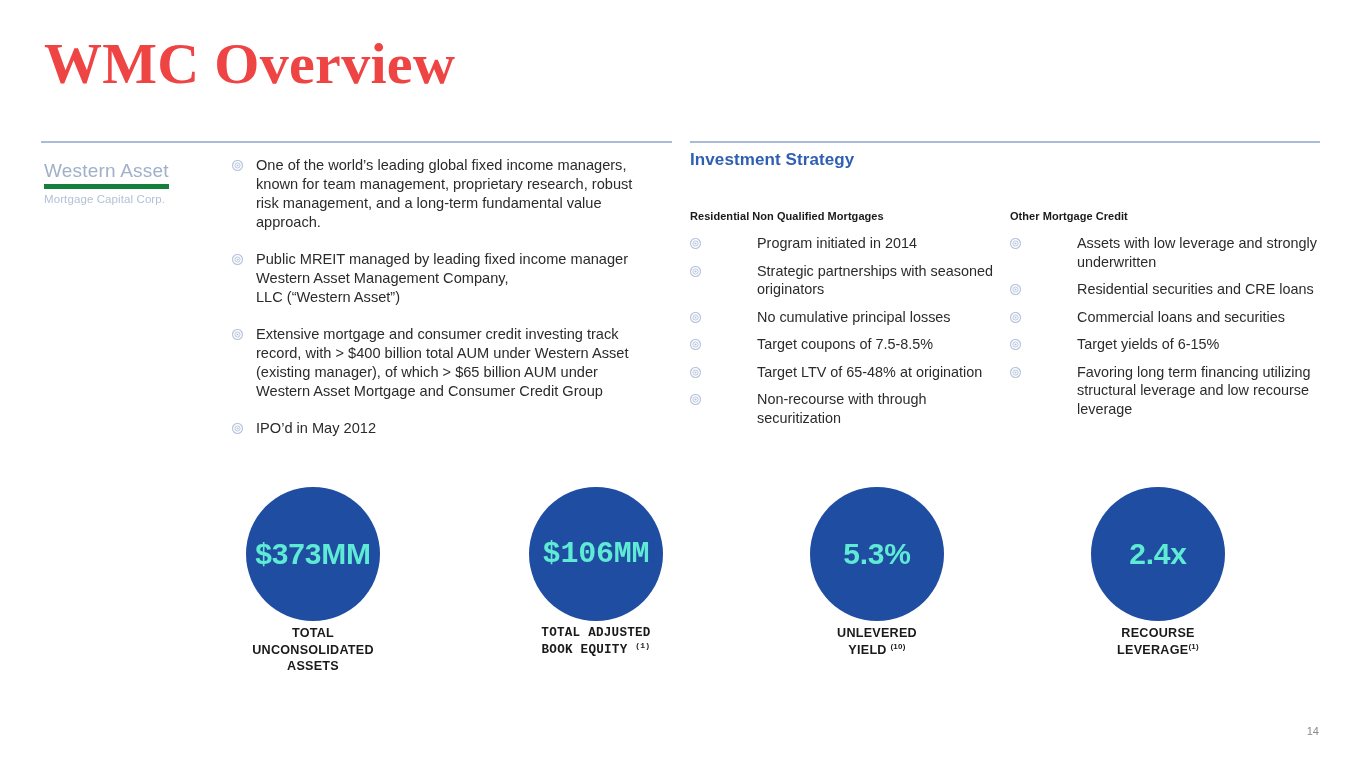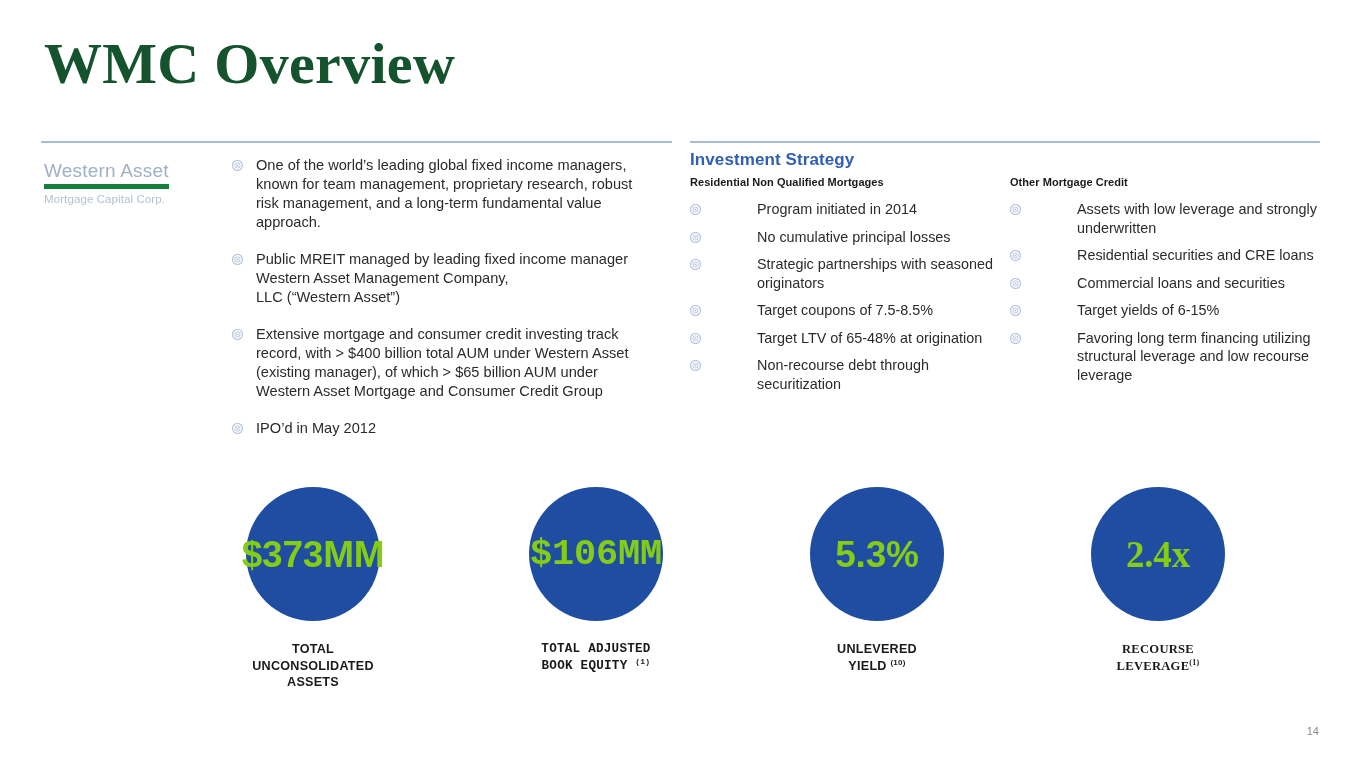--- a/index.html
+++ b/index.html
@@ -25,21 +25,21 @@
   }
 
   
   .page-title {
     position: absolute;
     left: 44px;
     top: 34px;
     font-family: "Liberation Serif", "DejaVu Serif", serif;
     font-size: 58px;
     font-weight: 700;
-    color: #14532d;
+    color: #ef4444;
     letter-spacing: 0.3px;
     line-height: 1.05;
     white-space: nowrap;
   }
 
   
   .rule {
     position: absolute;
     height: 2px;
     background: #a8bcd8;
@@ -110,21 +110,21 @@
     position: absolute;
     left: 690px;
     top: 150px;
     width: 632px;
   }
   .section-title {
     font-size: 17px;
     font-weight: 700;
     color: #2f5fb3;
     letter-spacing: 0.1px;
-    margin: 0 0 6px 0;
+    margin: 0 0 40px 0;
   }
   .col-wrap {
     display: flex;
     align-items: flex-start;
   }
   .col {
     width: 320px;
   }
   .col.col-2 { width: 312px; }
   .col-header {
@@ -166,45 +166,45 @@
     width: 134px;
     height: 134px;
     border-radius: 50%;
     background: #1f4da1;
     margin: 0 auto;
     display: flex;
     align-items: center;
     justify-content: center;
   }
   .stat-value {
-    color: #84cc16;
-    font-size: 37px;
+    color: #5eead4;
+    font-size: 30px;
     font-weight: 700;
     letter-spacing: -0.2px;
     line-height: 1;
   }
   .stat-label {
-    margin-top: 20px;
+    margin-top: 4px;
     font-size: 12.6px;
     font-weight: 700;
     color: #1a1a1a;
     line-height: 16.5px;
     letter-spacing: 0.25px;
     white-space: pre-line;
   }
   .stat-label sup {
     font-size: 8px;
     vertical-align: super;
     line-height: 0;
   }
 
   .stat-1 { left: 198px; }
   .stat-2 { left: 481px; font-family: Liberation Mono, monospace; }
   .stat-3 { left: 762px; }
-  .stat-4 { left: 1043px; font-family: Liberation Serif, serif; }
+  .stat-4 { left: 1043px; }
 
   
   .page-number {
     position: absolute;
     right: 46px;
     bottom: 31px;
     font-size: 11px;
     color: #8a8a8a;
   }
 </style>
@@ -299,42 +299,42 @@
         </div>
 
         <div class="rb-item">
           <span class="bullet-icon">
             <svg width="11" height="11" viewBox="0 0 11 11">
                 <circle cx="5.5" cy="5.5" r="5" fill="none" stroke="#b9c6dd" stroke-width="1.2"></circle>
                 <circle cx="5.5" cy="5.5" r="2.6" fill="none" stroke="#b9c6dd" stroke-width="1"></circle>
                 <circle cx="5.5" cy="5.5" r="1.1" fill="#b9c6dd"></circle>
               </svg>
           </span>
+          <span class="rb-text">Strategic partnerships with seasoned originators</span>
+        </div>
+
+        <div class="rb-item">
+          <span class="bullet-icon">
+            <svg width="11" height="11" viewBox="0 0 11 11">
+                <circle cx="5.5" cy="5.5" r="5" fill="none" stroke="#b9c6dd" stroke-width="1.2"></circle>
+                <circle cx="5.5" cy="5.5" r="2.6" fill="none" stroke="#b9c6dd" stroke-width="1"></circle>
+                <circle cx="5.5" cy="5.5" r="1.1" fill="#b9c6dd"></circle>
+              </svg>
+          </span>
           <span class="rb-text">No cumulative principal losses</span>
         </div>
 
         <div class="rb-item">
           <span class="bullet-icon">
             <svg width="11" height="11" viewBox="0 0 11 11">
                 <circle cx="5.5" cy="5.5" r="5" fill="none" stroke="#b9c6dd" stroke-width="1.2"></circle>
                 <circle cx="5.5" cy="5.5" r="2.6" fill="none" stroke="#b9c6dd" stroke-width="1"></circle>
                 <circle cx="5.5" cy="5.5" r="1.1" fill="#b9c6dd"></circle>
               </svg>
           </span>
-          <span class="rb-text">Strategic partnerships with seasoned originators</span>
-        </div>
-
-        <div class="rb-item">
-          <span class="bullet-icon">
-            <svg width="11" height="11" viewBox="0 0 11 11">
-                <circle cx="5.5" cy="5.5" r="5" fill="none" stroke="#b9c6dd" stroke-width="1.2"></circle>
-                <circle cx="5.5" cy="5.5" r="2.6" fill="none" stroke="#b9c6dd" stroke-width="1"></circle>
-                <circle cx="5.5" cy="5.5" r="1.1" fill="#b9c6dd"></circle>
-              </svg>
-          </span>
           <span class="rb-text">Target coupons of 7.5-8.5%</span>
         </div>
 
         <div class="rb-item">
           <span class="bullet-icon">
             <svg width="11" height="11" viewBox="0 0 11 11">
                 <circle cx="5.5" cy="5.5" r="5" fill="none" stroke="#b9c6dd" stroke-width="1.2"></circle>
                 <circle cx="5.5" cy="5.5" r="2.6" fill="none" stroke="#b9c6dd" stroke-width="1"></circle>
                 <circle cx="5.5" cy="5.5" r="1.1" fill="#b9c6dd"></circle>
               </svg>
@@ -343,21 +343,21 @@
         </div>
 
         <div class="rb-item">
           <span class="bullet-icon">
             <svg width="11" height="11" viewBox="0 0 11 11">
                 <circle cx="5.5" cy="5.5" r="5" fill="none" stroke="#b9c6dd" stroke-width="1.2"></circle>
                 <circle cx="5.5" cy="5.5" r="2.6" fill="none" stroke="#b9c6dd" stroke-width="1"></circle>
                 <circle cx="5.5" cy="5.5" r="1.1" fill="#b9c6dd"></circle>
               </svg>
           </span>
-          <span class="rb-text">Non-recourse debt through securitization</span>
+          <span class="rb-text">Non-recourse with through securitization</span>
         </div>
       </div>
 
       <div class="col col-2">
         <div class="col-header">Other Mortgage Credit</div>
 
         <div class="rb-item">
           <span class="bullet-icon">
             <svg width="11" height="11" viewBox="0 0 11 11">
                 <circle cx="5.5" cy="5.5" r="5" fill="none" stroke="#b9c6dd" stroke-width="1.2"></circle>

